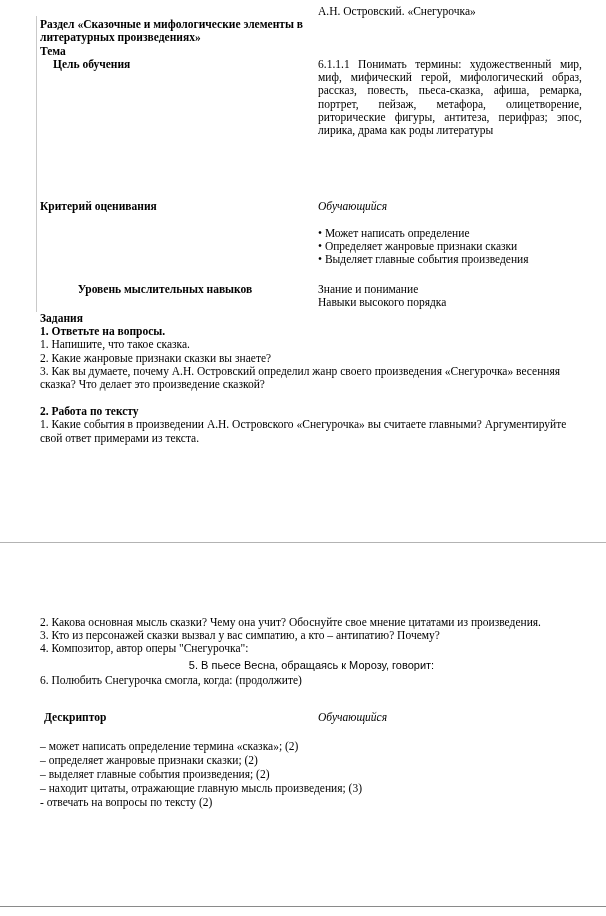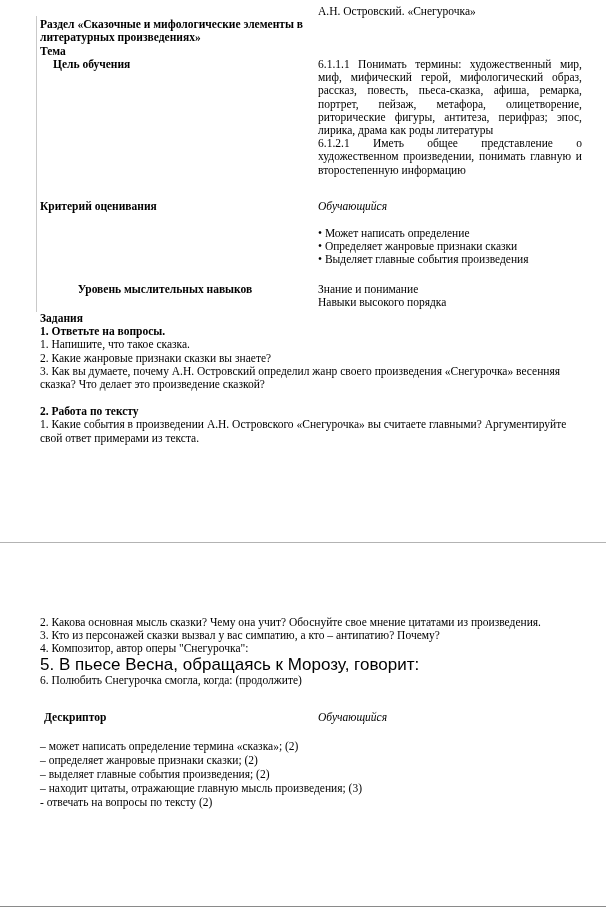--- a/index.html
+++ b/index.html
@@ -37,23 +37,24 @@
   .skills { left: 318px; top: 283px; width: 264px; }
 
   .tasks { left: 40px; top: 312px; width: 543px; }
   .gap-top { margin-top: 14px; }
 
   .page-divider { left: 0; top: 542px; width: 606px; height: 1px; background: #b3b3b3; }
 
   .page2 { left: 40px; top: 616px; width: 543px; }
   .sans-q {
     font-family: "Liberation Sans", sans-serif;
-    font-size: 17px;
+    font-size: 11px;
     line-height: 16px;
     margin: 1px 0;
+    text-align: center;
   }
 
   .lbl-descriptor { left: 44px; top: 711px; }
   .descriptor-student { left: 318px; top: 711px; }
   .descriptors { left: 40px; top: 739px; width: 543px; line-height: 14px; }
 
   .bottom-line { left: 0; top: 906px; width: 606px; height: 1px; background: #8a8a8a; }
 </style>
 </head>
 <body>
@@ -63,21 +64,20 @@
 <div class="abs hdr">
   <div>А.Н. Островский. «Снегурочка»</div>
 </div>
 
 <div class="abs b lbl-section">Раздел «Сказочные и мифологические элементы в литературных произведениях»</div>
 <div class="abs b lbl-theme">Тема</div>
 <div class="abs b lbl-objective">Цель обучения</div>
 
 <div class="abs objectives">
   <p>6.1.1.1 Понимать термины: художественный мир, миф, мифический герой, мифологический образ, рассказ, повесть, пьеса-сказка, афиша, ремарка, портрет, пейзаж, метафора, олицетворение, риторические фигуры, антитеза, перифраз; эпос, лирика, драма как роды литературы</p>
-  <p>6.1.2.1 Иметь общее представление о художественном произведении, понимать главную и второстепенную информацию</p>
 </div>
 
 <div class="abs b lbl-criteria">Критерий оценивания</div>
 <div class="abs i criteria-intro">Обучающийся</div>
 
 <div class="abs criteria">
   <p>• Может написать определение</p>
   <p>• Определяет жанровые признаки сказки</p>
   <p>• Выделяет главные события произведения</p>
 </div>

